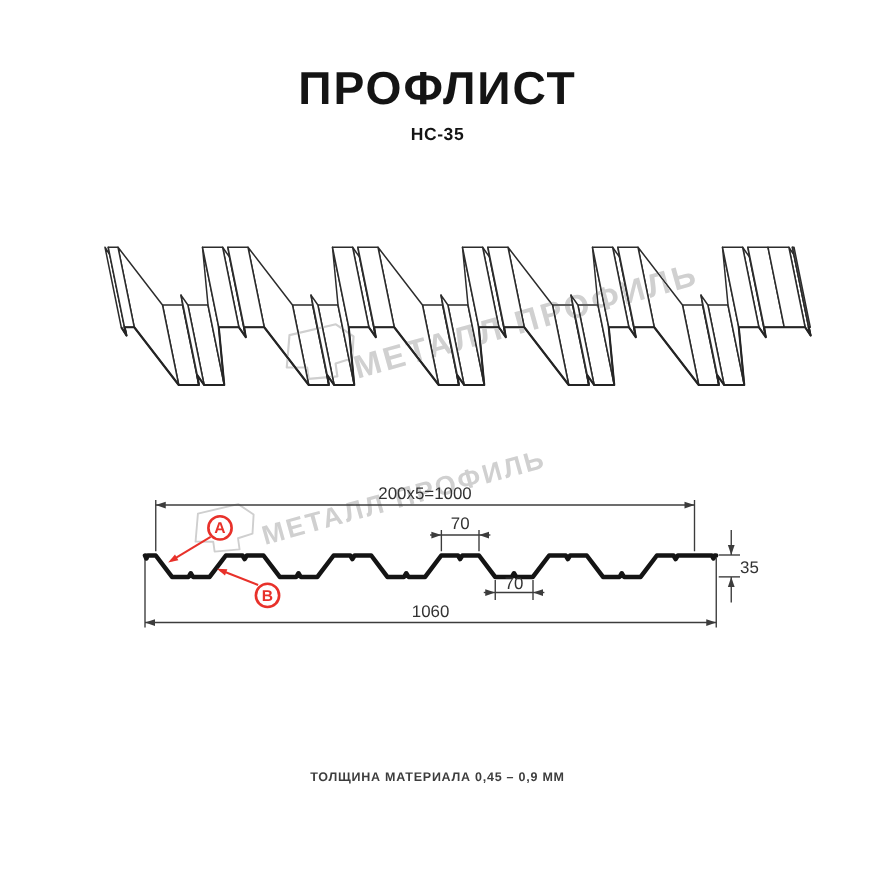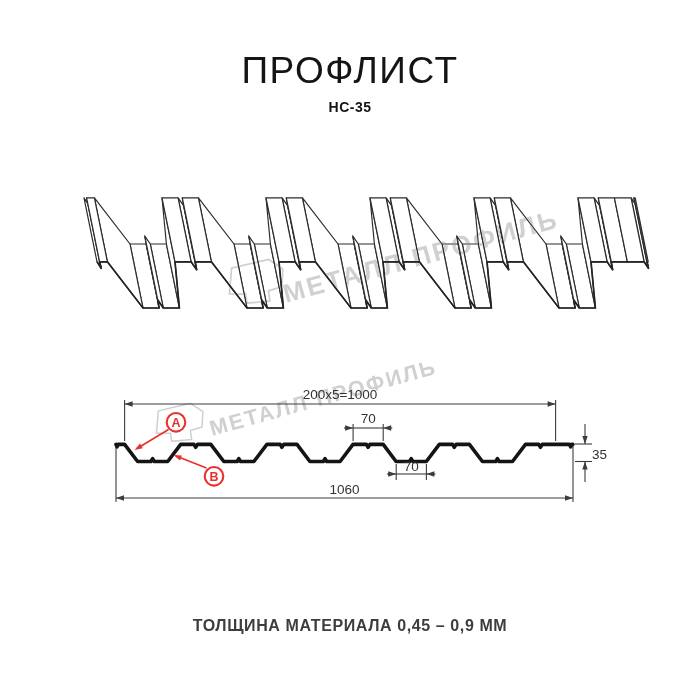--- a/index.html
+++ b/index.html
@@ -1,22 +1,22 @@
 <!DOCTYPE html>
 <html><head>
 <meta charset="utf-8">
 <style>
   html,body{margin:0;padding:0;background:#fff;width:700px;height:700px;overflow:hidden;}
   body{position:relative;font-family:"Liberation Sans",sans-serif;}
   .header{position:absolute;top:52px;left:0;width:700px;text-align:center;}
-  .title{margin:0;font-family:"Liberation Sans",sans-serif;font-weight:normal;font-size:37px;line-height:1;
+  .title{margin:0;font-family:"Liberation Sans",sans-serif;font-weight:bold;font-size:37px;line-height:1;
          letter-spacing:1.5px;color:#141414;}
   .subtitle{margin-top:10px;font-weight:bold;font-size:14px;letter-spacing:.5px;color:#141414;}
   .footer{position:absolute;top:617px;left:0;width:700px;text-align:center;
-          font-weight:bold;font-size:16px;letter-spacing:.6px;color:#3d3d3d;}
+          font-weight:bold;font-size:10px;letter-spacing:.6px;color:#3d3d3d;}
   svg.drawing{position:absolute;left:0;top:0;}
   .dim{font-family:"Liberation Sans",sans-serif;font-size:13.5px;fill:#333;}
   .ml{font-family:"Liberation Sans",sans-serif;font-weight:bold;font-size:12.5px;fill:#e8312a;text-anchor:middle;}
   .mc{fill:none;stroke:#e8312a;stroke-width:2.1px;}
   .wm{font-family:"Liberation Sans",sans-serif;font-weight:bold;font-size:26px;letter-spacing:2.5px;fill:#d0d0d0;}
   .wm2{font-family:"Liberation Sans",sans-serif;font-weight:bold;font-size:21.5px;letter-spacing:2px;fill:#d0d0d0;}
   .wmlogo{fill:none;stroke:#cfcfcf;stroke-width:1.5px;stroke-linejoin:round;}
   .wmg{mix-blend-mode:darken;}
 </style>
 </head>

